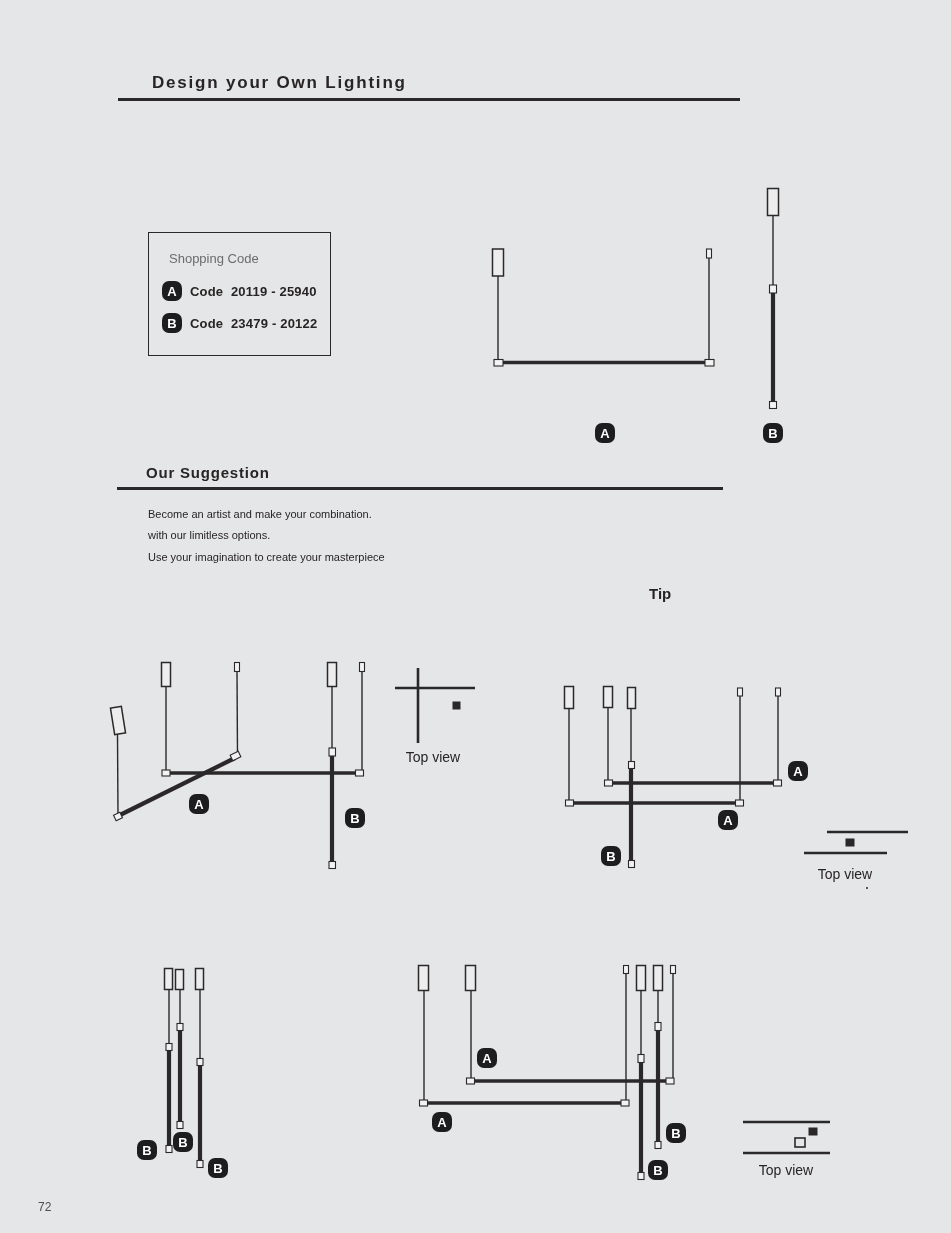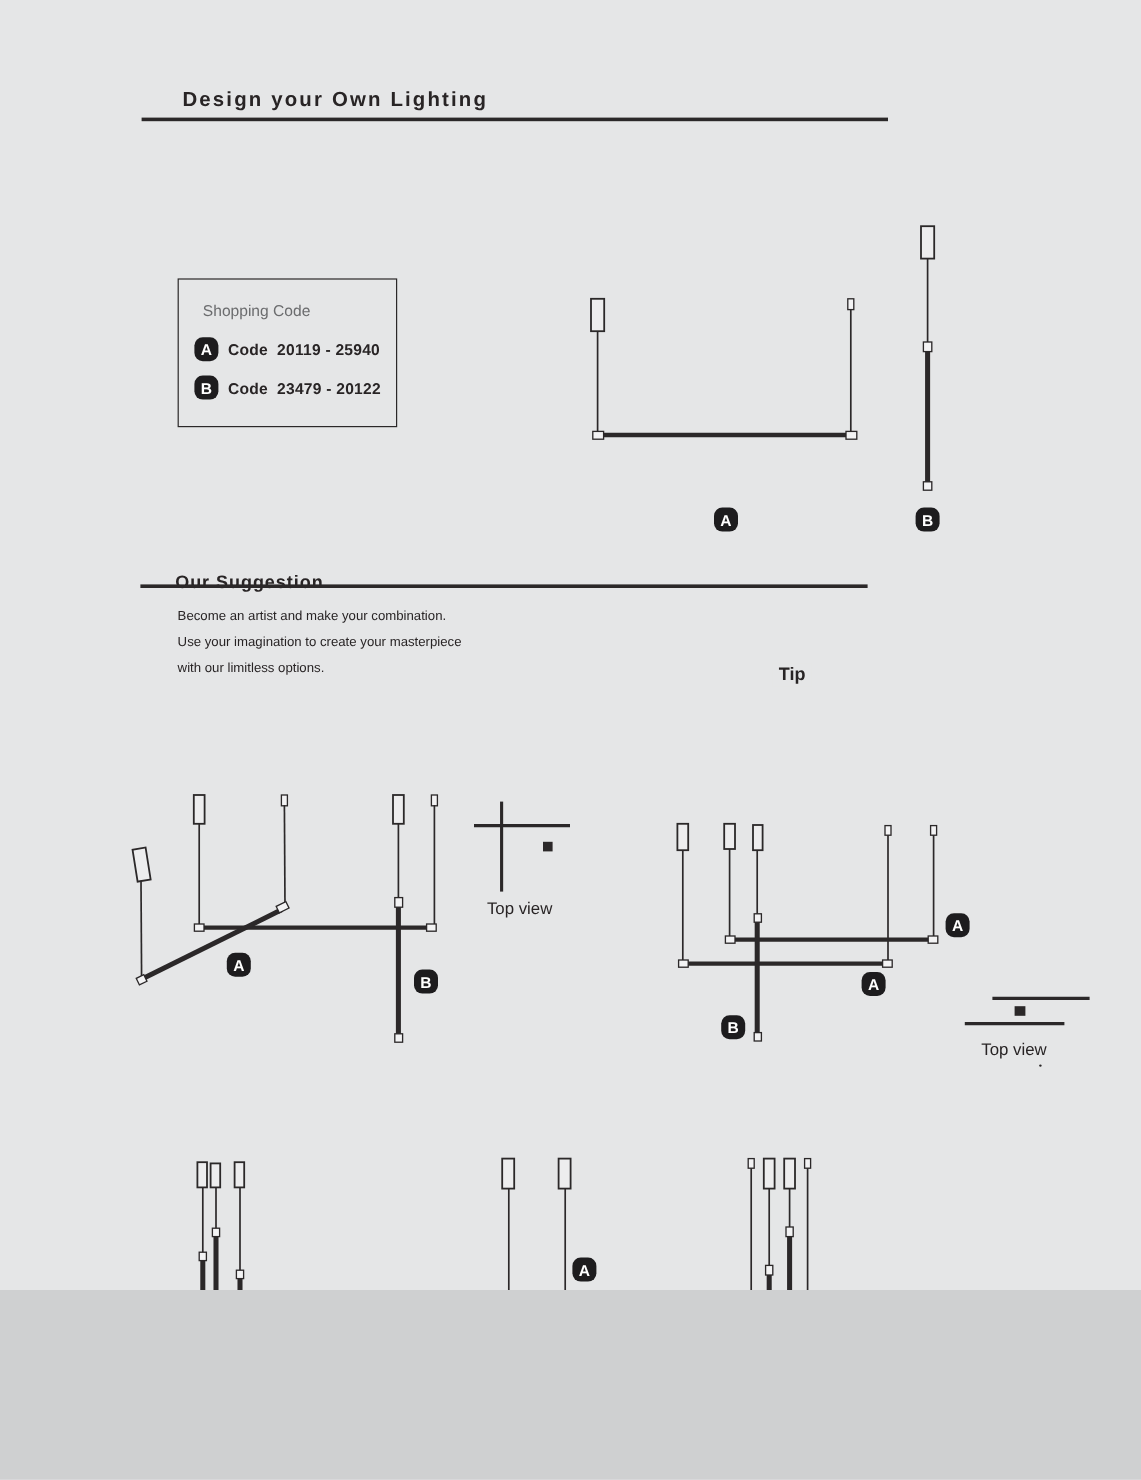--- a/index.html
+++ b/index.html
@@ -2,21 +2,21 @@
 <html><head>
 <meta charset="utf-8">
 <style>
   html,body{margin:0;padding:0;}
   body{
     font-family:"Liberation Sans", sans-serif;
     background:#cfd0d1;
   }
   .page{
     position:relative;
-    width:951px;height:1075px;
+    width:951px;height:1233px;
     background:#e5e6e7;
     overflow:hidden;
     color:#282425;
   }
   .art{position:absolute;left:0;top:0;}
   
   .wire{stroke:#2b2829;stroke-width:1.4;fill:none;}
   .bar{stroke:#2b2829;stroke-width:4.2;fill:none;}
   .barh{stroke:#2b2829;stroke-width:3.6;fill:none;}
   .tline{stroke:#2b2829;stroke-width:2.6;fill:none;}
@@ -50,35 +50,35 @@
   .guide-row.r1{top:48px;}
   .guide-row.r2{top:80px;}
   .badge{
     width:20px;height:20px;border-radius:7px;background:#1d1c1e;
     color:#fff;font-size:13px;font-weight:bold;
     display:flex;align-items:center;justify-content:center;
     flex:0 0 auto;
   }
   .code{font-size:13px;font-weight:bold;letter-spacing:0.2px;white-space:pre;}
   .sugg-title{
-    position:absolute;left:146px;top:477px;
+    position:absolute;left:146px;top:464px;
     font-size:15px;font-weight:bold;letter-spacing:0.8px;
   }
   .sugg-body{
     position:absolute;left:148px;top:504px;
     font-size:11px;line-height:21.3px;
   }
   .tip-bubble{
     position:absolute;left:662px;top:507px;width:186px;height:113px;
     border:1.5px solid #2b2829;border-radius:20px;box-sizing:border-box;
     display:flex;flex-direction:column;justify-content:center;
     text-align:center;font-size:14.5px;line-height:21px;
   }
   .tip-label{
-    position:absolute;left:644px;top:553px;
+    position:absolute;left:644px;top:584px;
     background:#e5e6e7;padding:1px 5px;
     font-size:15px;font-weight:bold;
   }
   .fbadge{
     position:absolute;width:20px;height:20px;border-radius:7px;background:#1d1c1e;
     color:#fff;font-size:13px;font-weight:bold;
     display:flex;align-items:center;justify-content:center;
     transform:translate(-50%,-50%);
   }
   .tvlabel{
@@ -239,22 +239,22 @@
     <div class="guide-row r2">
       <span class="badge">B</span>
       <span class="code">Code  23479 - 20122</span>
     </div>
   </div>
 
   <div class="sugg-title">Our Suggestion</div>
   <div class="rule rule-sugg"></div>
   <div class="sugg-body">
     <div>Become an artist and make your combination.</div>
+    <div>with our limitless options.</div>
     <div>Use your imagination to create your masterpiece</div>
-    <div>with our limitless options.</div>
   </div>
 
   <div class="tip-label">Tip</div>
 
   <div class="fbadge" style="left:605px;top:433px">A</div>
   <div class="fbadge" style="left:773px;top:433px">B</div>
 
   <div class="fbadge" style="left:199px;top:804px">A</div>
   <div class="fbadge" style="left:355px;top:818px">B</div>
 
@@ -269,15 +269,15 @@
   <div class="fbadge" style="left:487px;top:1058px">A</div>
   <div class="fbadge" style="left:442px;top:1122px">A</div>
   <div class="fbadge" style="left:676px;top:1133px">B</div>
   <div class="fbadge" style="left:658px;top:1170px">B</div>
 
   <div class="tvlabel" style="left:433px;top:749px">Top view</div>
   <div class="tvlabel" style="left:845px;top:866px">Top view</div>
   <div class="tvlabel" style="left:786px;top:1162px">Top view</div>
   <div class="tiny-dot" style="left:866px;top:887px"></div>
 
-  <div class="page-num">47</div>
+  <div class="page-num">72</div>
 
 </div>
 
 </body></html>

